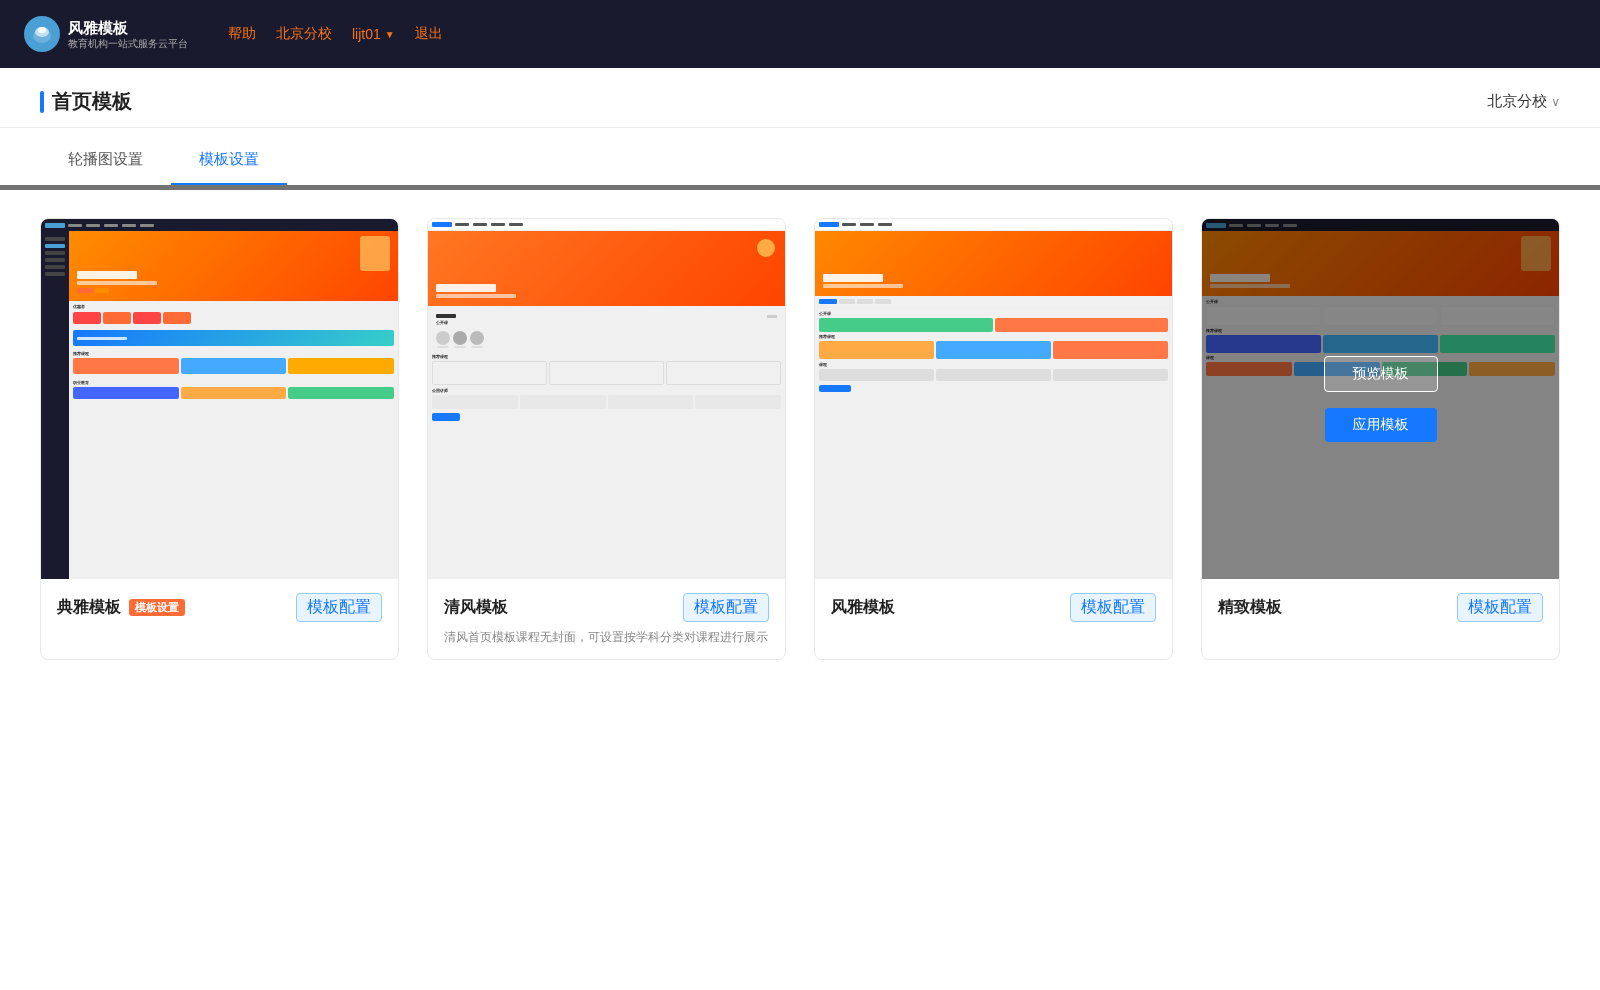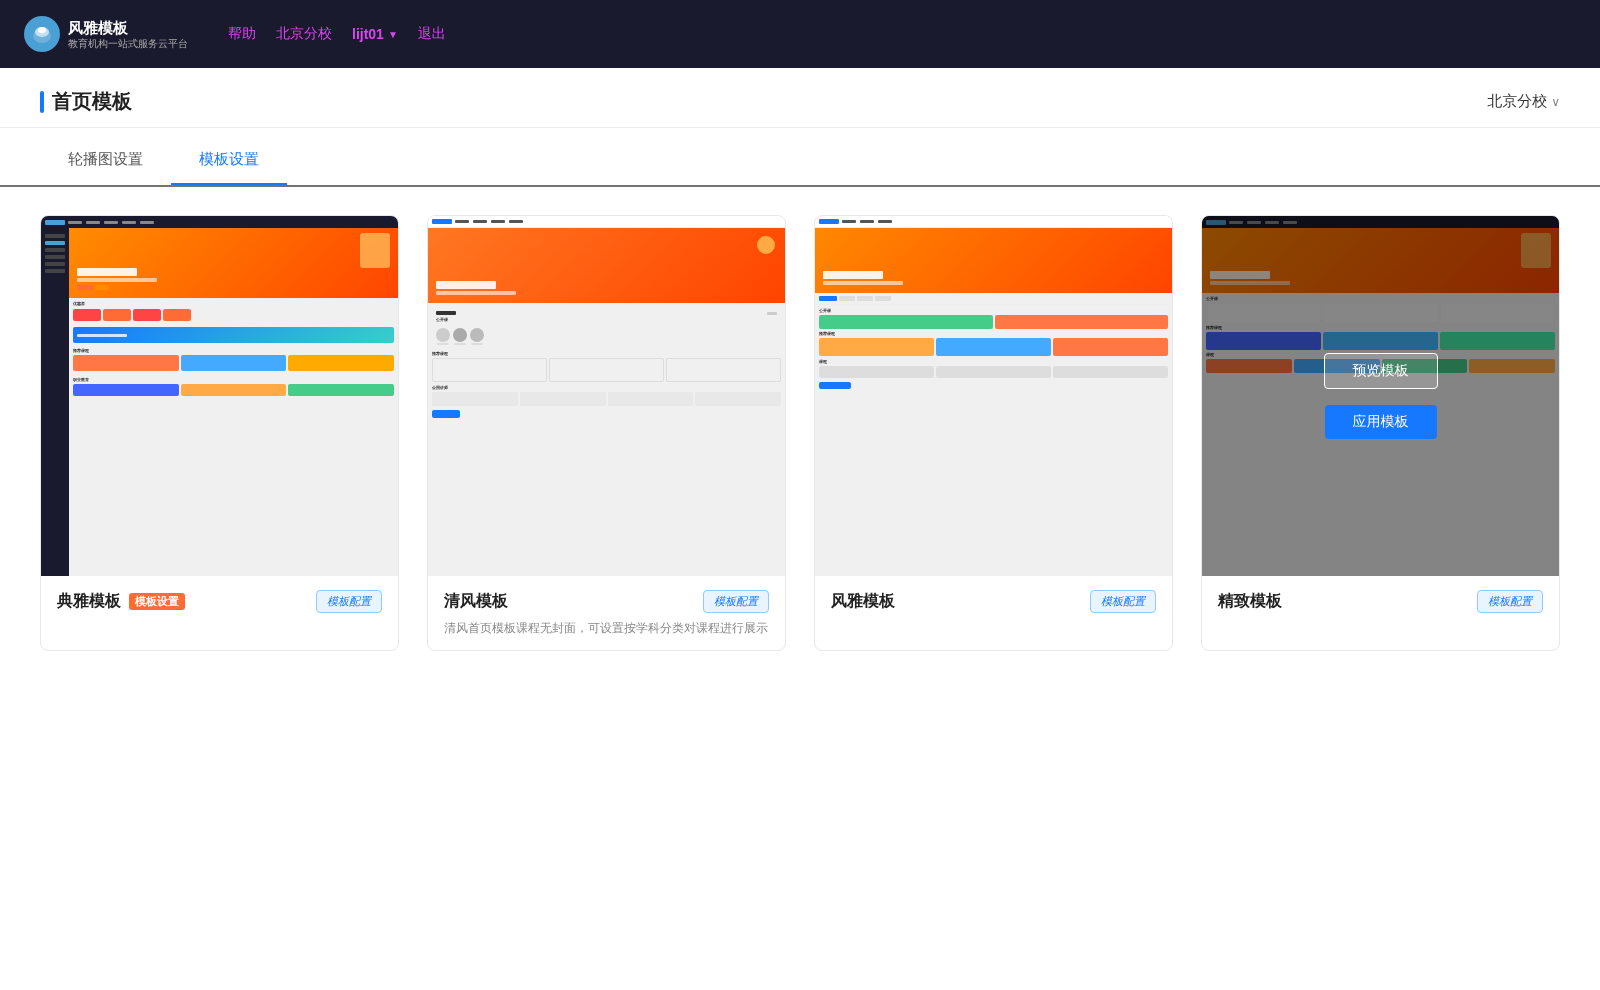--- a/index.html
+++ b/index.html
@@ -57,29 +57,28 @@
       position: absolute;
       bottom: -4px;
       left: 0; right: 0;
       height: 2px;
       background: #4a9fd4;
     }
     .nav-right {
       display: flex;
       align-items: center;
       gap: 20px;
-      color: #d946ef;
+      color: #f97316;
       font-size: 14px;
     }
     .nav-right span { cursor: pointer; }
     .nav-user {
       display: flex;
       align-items: center;
       gap: 4px;
-      font-weight: bold;
     }
     .nav-user .arrow { font-size: 10px; }
 
     
     .page { background: #fff; min-height: 922px; }
 
     
     .page-header {
       display: flex;
       align-items: center;
@@ -109,21 +108,21 @@
       color: #333;
       cursor: pointer;
     }
     .branch-arrow { color: #888; font-size: 12px; }
 
     
     .tabs {
       display: flex;
       gap: 0;
       padding: 0 40px;
-      border-bottom: 2px solid #737373;
+      border-bottom: 5px solid #737373;
       margin-top: 8px;
       font-family: Liberation Serif, serif;
     }
     .tab {
       padding: 14px 28px;
       font-size: 15px;
       cursor: pointer;
       border-bottom: 2px solid transparent;
       color: #555;
     }
@@ -269,23 +268,22 @@
       font-size: 11px;
       padding: 1px 6px;
       border-radius: 3px;
     }
     .config-btn {
       background: #e8f4ff;
       color: #1677ff;
       border: 1px solid #91caff;
       border-radius: 4px;
       padding: 3px 10px;
-      font-size: 11px;
+      font-size: 16px;
       cursor: pointer;
-      font-style: italic;
     }
     .template-desc {
       font-size: 12px;
       color: #888;
       line-height: 1.6;
     }
 
     
     .mini-person {
       position: absolute;

